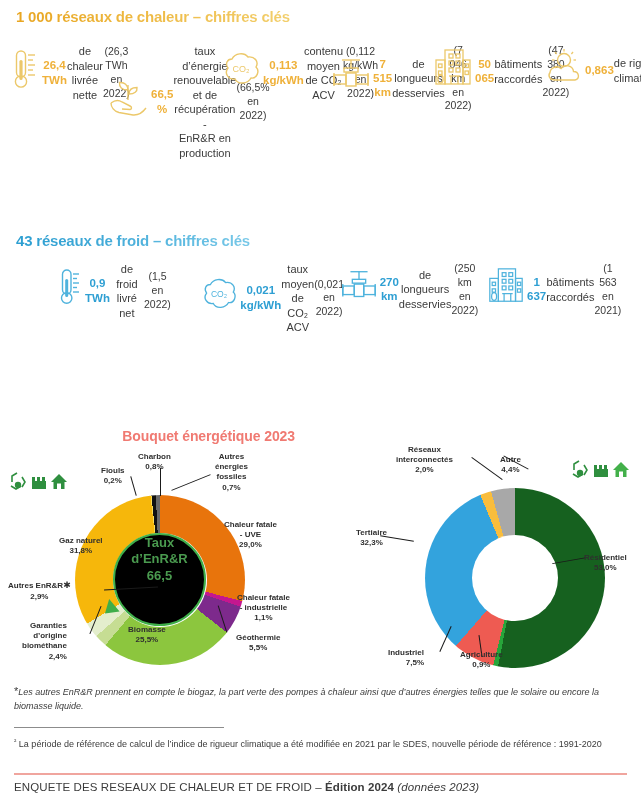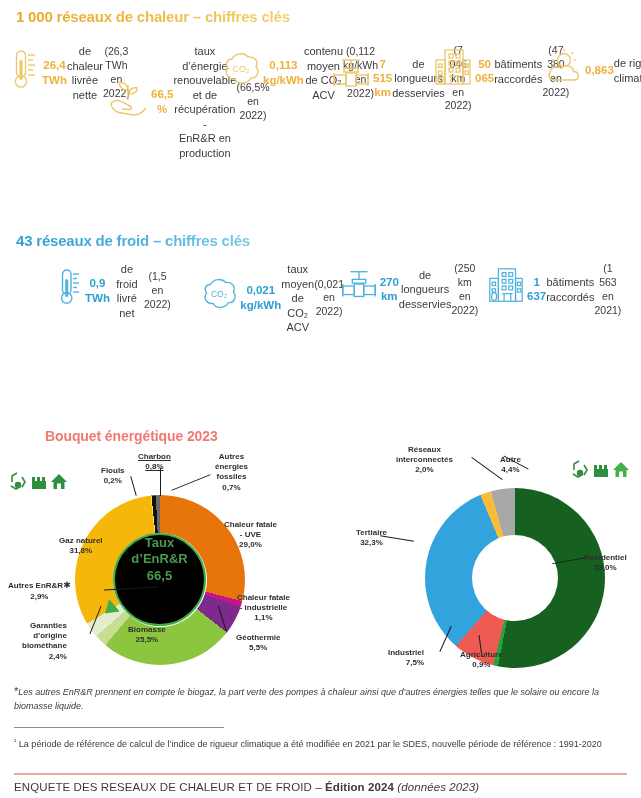--- a/index.html
+++ b/index.html
@@ -25,21 +25,21 @@
   
   .stats{display:flex;align-items:flex-start;justify-content:space-between;}
   .stat{display:flex;flex-direction:row;align-items:center;text-align:center;}
   .stat .ico{height:46px;display:flex;align-items:center;justify-content:center;margin-bottom:8px;}
   .stat .big{font-size:11.5px;font-weight:bold;line-height:1.25;margin-bottom:1px;}
   .stat .desc{font-size:11px;line-height:1.32;color:#3b3b3b;}
   .stat .sub{font-size:10.5px;line-height:1.32;color:#3b3b3b;}
   .heat .big{color:#efb13a;}
   .cold .big{color:#2e9fd3;}
   .chart-title{
-    font-size:14px;font-weight:bold;color:#f07a72;text-align:left;letter-spacing:-0.1px;
+    font-size:14px;font-weight:bold;color:#f07a72;text-align:right;letter-spacing:-0.1px;
   }
   .donut-wrap{position:relative;}
   .donut{position:absolute;border-radius:50%;}
   .donut-hole{
     position:absolute;border-radius:50%;background:#fff;
   }
   .center-ring{
     position:absolute;border-radius:50%;border:2.5px solid #3fae49;background:#000000;
     display:flex;flex-direction:column;align-items:center;justify-content:flex-start;
   }
@@ -310,21 +310,21 @@
     </svg>
 
     <div class="leader" style="left:133px;top:56px;width:1px;height:20px;transform:rotate(-16deg);"></div>
     <div class="leader" style="left:160px;top:48px;width:1px;height:28px;"></div>
     <div class="leader" style="left:170px;top:62px;width:42px;height:1px;transform:rotate(-22deg);"></div>
     <div class="leader" style="left:104px;top:168px;width:54px;height:1px;transform:rotate(-3deg);"></div>
     <div class="leader" style="left:95px;top:185px;width:1px;height:30px;transform:rotate(22deg);"></div>
     <div class="leader" style="left:222px;top:185px;width:1px;height:28px;transform:rotate(-18deg);"></div>
 
     <div class="lbl" style="left:101px;top:46px;text-align:center;">Fiouls<br>0,2%</div>
-    <div class="lbl" style="left:138px;top:32px;text-align:center;text-decoration:underline;">Charbon<br>0,8%</div>
+    <div class="lbl" style="left:138px;top:32px;text-align:center;">Charbon<br>0,8%</div>
     <div class="lbl" style="left:215px;top:32px;text-align:center;">Autres<br>énergies<br>fossiles<br>0,7%</div>
     <div class="lbl" style="left:224px;top:100px;text-align:center;">Chaleur fatale<br>- UVE<br>29,0%</div>
     <div class="lbl" style="left:237px;top:173px;text-align:center;">Chaleur fatale<br>- industrielle<br>1,1%</div>
     <div class="lbl" style="left:236px;top:213px;text-align:center;">Géothermie<br>5,5%</div>
     <div class="lbl" style="left:128px;top:205px;text-align:center;">Biomasse<br>25,5%</div>
     <div class="lbl" style="left:22px;top:201px;text-align:right;">Garanties<br>d’origine<br>biométhane<br>2,4%</div>
     <div class="lbl" style="left:8px;top:160px;text-align:center;">Autres EnR&amp;R<span style="font-size:9px;">✱</span><br>2,9%</div>
     <div class="lbl" style="left:59px;top:116px;text-align:center;">Gaz naturel<br>31,8%</div>
   </div>
 

